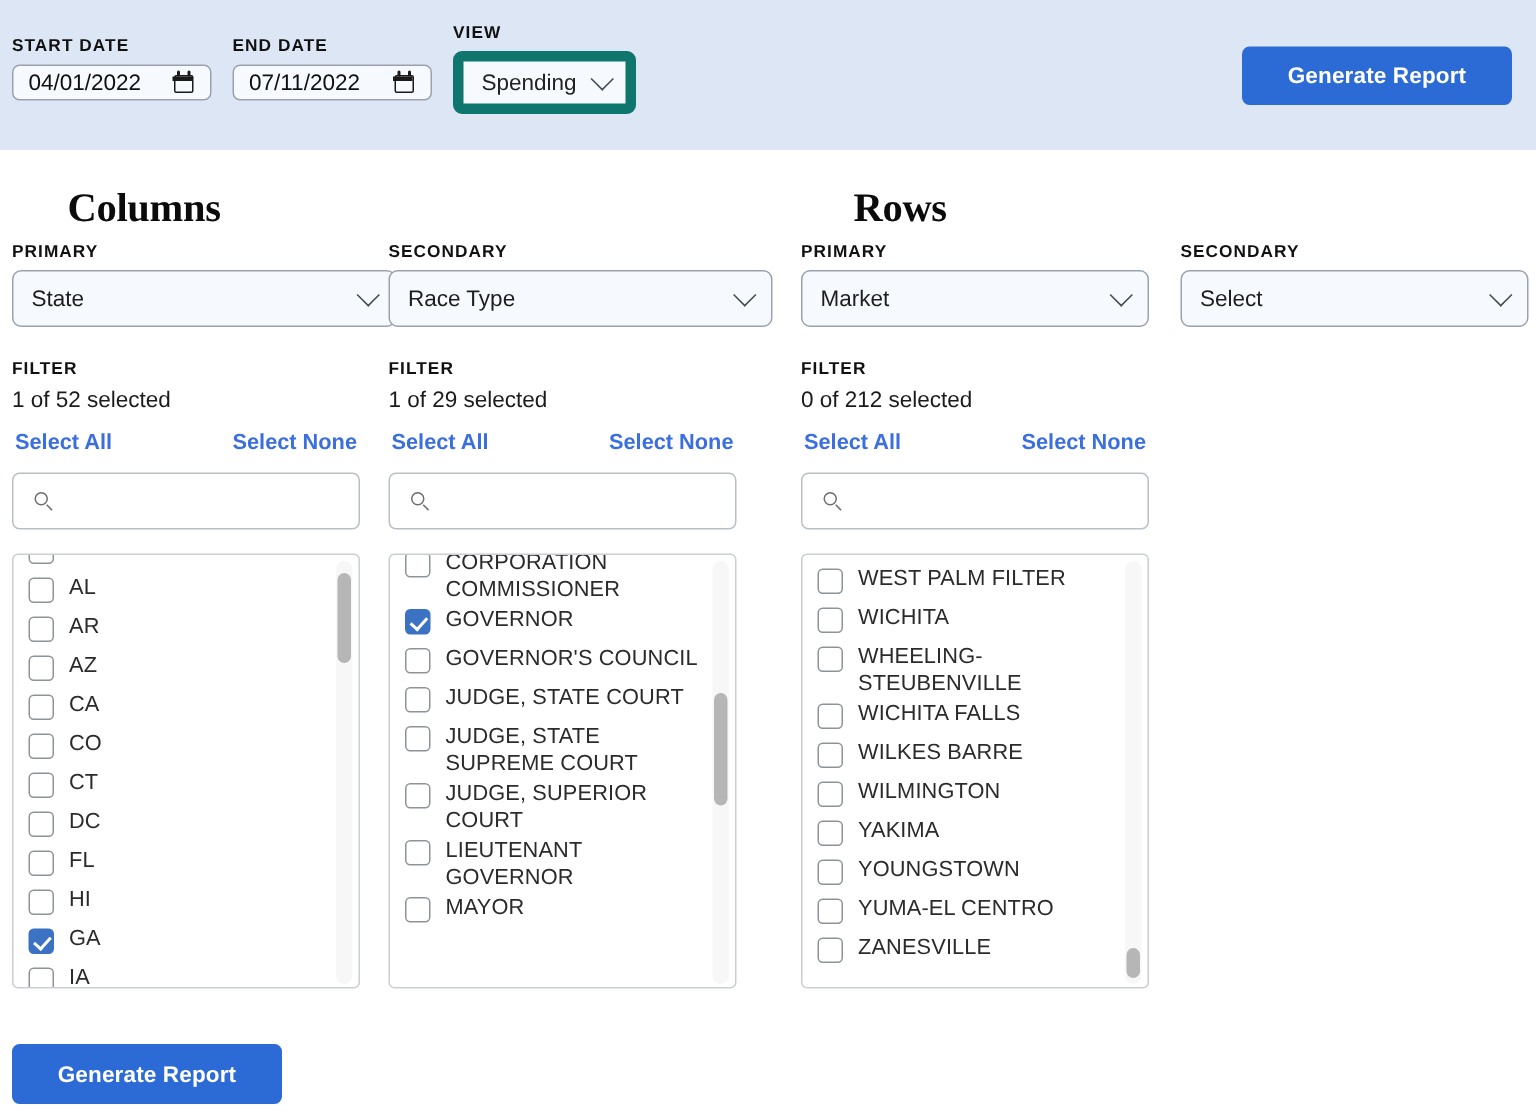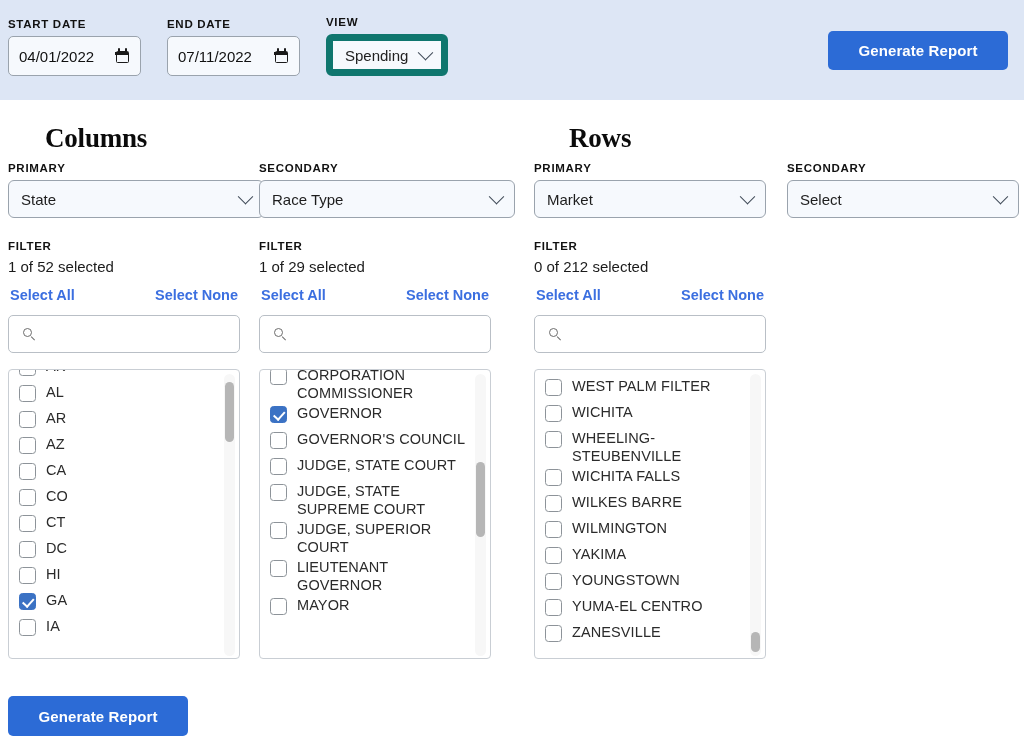--- a/index.html
+++ b/index.html
@@ -18,35 +18,35 @@
     position: absolute;
     left: 0; top: 0;
     width: 1024px;
     height: 100px;
     background: #dde6f5;
   }
   .topfields {
     position: absolute;
     left: 8px; top: 16px;
     display: flex;
-    align-items: flex-end;
-    gap: 12px;
+    align-items: center;
+    gap: 0;
   }
   .field { margin-right: 14px; }
   .field-label {
     font-size: 11.5px;
     font-weight: 700;
     letter-spacing: 0.7px;
     color: #111111;
     margin-bottom: 6px;
     text-transform: uppercase;
   }
   .date-input {
     width: 133px;
-    height: 40px;
+    height: 24px;
     border: 1px solid #9aa3ad;
     border-radius: 5px;
     background: #f6f9fd;
     display: flex;
     align-items: center;
     justify-content: space-between;
     padding: 0 10px;
     font-size: 15px;
     color: #101010;
   }
@@ -393,20 +393,24 @@
             <div class="opt">
               <span class="cbx"></span>
               <span class="opt-label">CT</span>
             </div>
             <div class="opt">
               <span class="cbx"></span>
               <span class="opt-label">DC</span>
             </div>
             <div class="opt">
               <span class="cbx"></span>
+              <span class="opt-label">FL</span>
+            </div>
+            <div class="opt">
+              <span class="cbx"></span>
               <span class="opt-label">HI</span>
             </div>
             <div class="opt">
               <span class="cbx on"></span>
               <span class="opt-label">GA</span>
             </div>
             <div class="opt">
               <span class="cbx"></span>
               <span class="opt-label">IA</span>
             </div>

